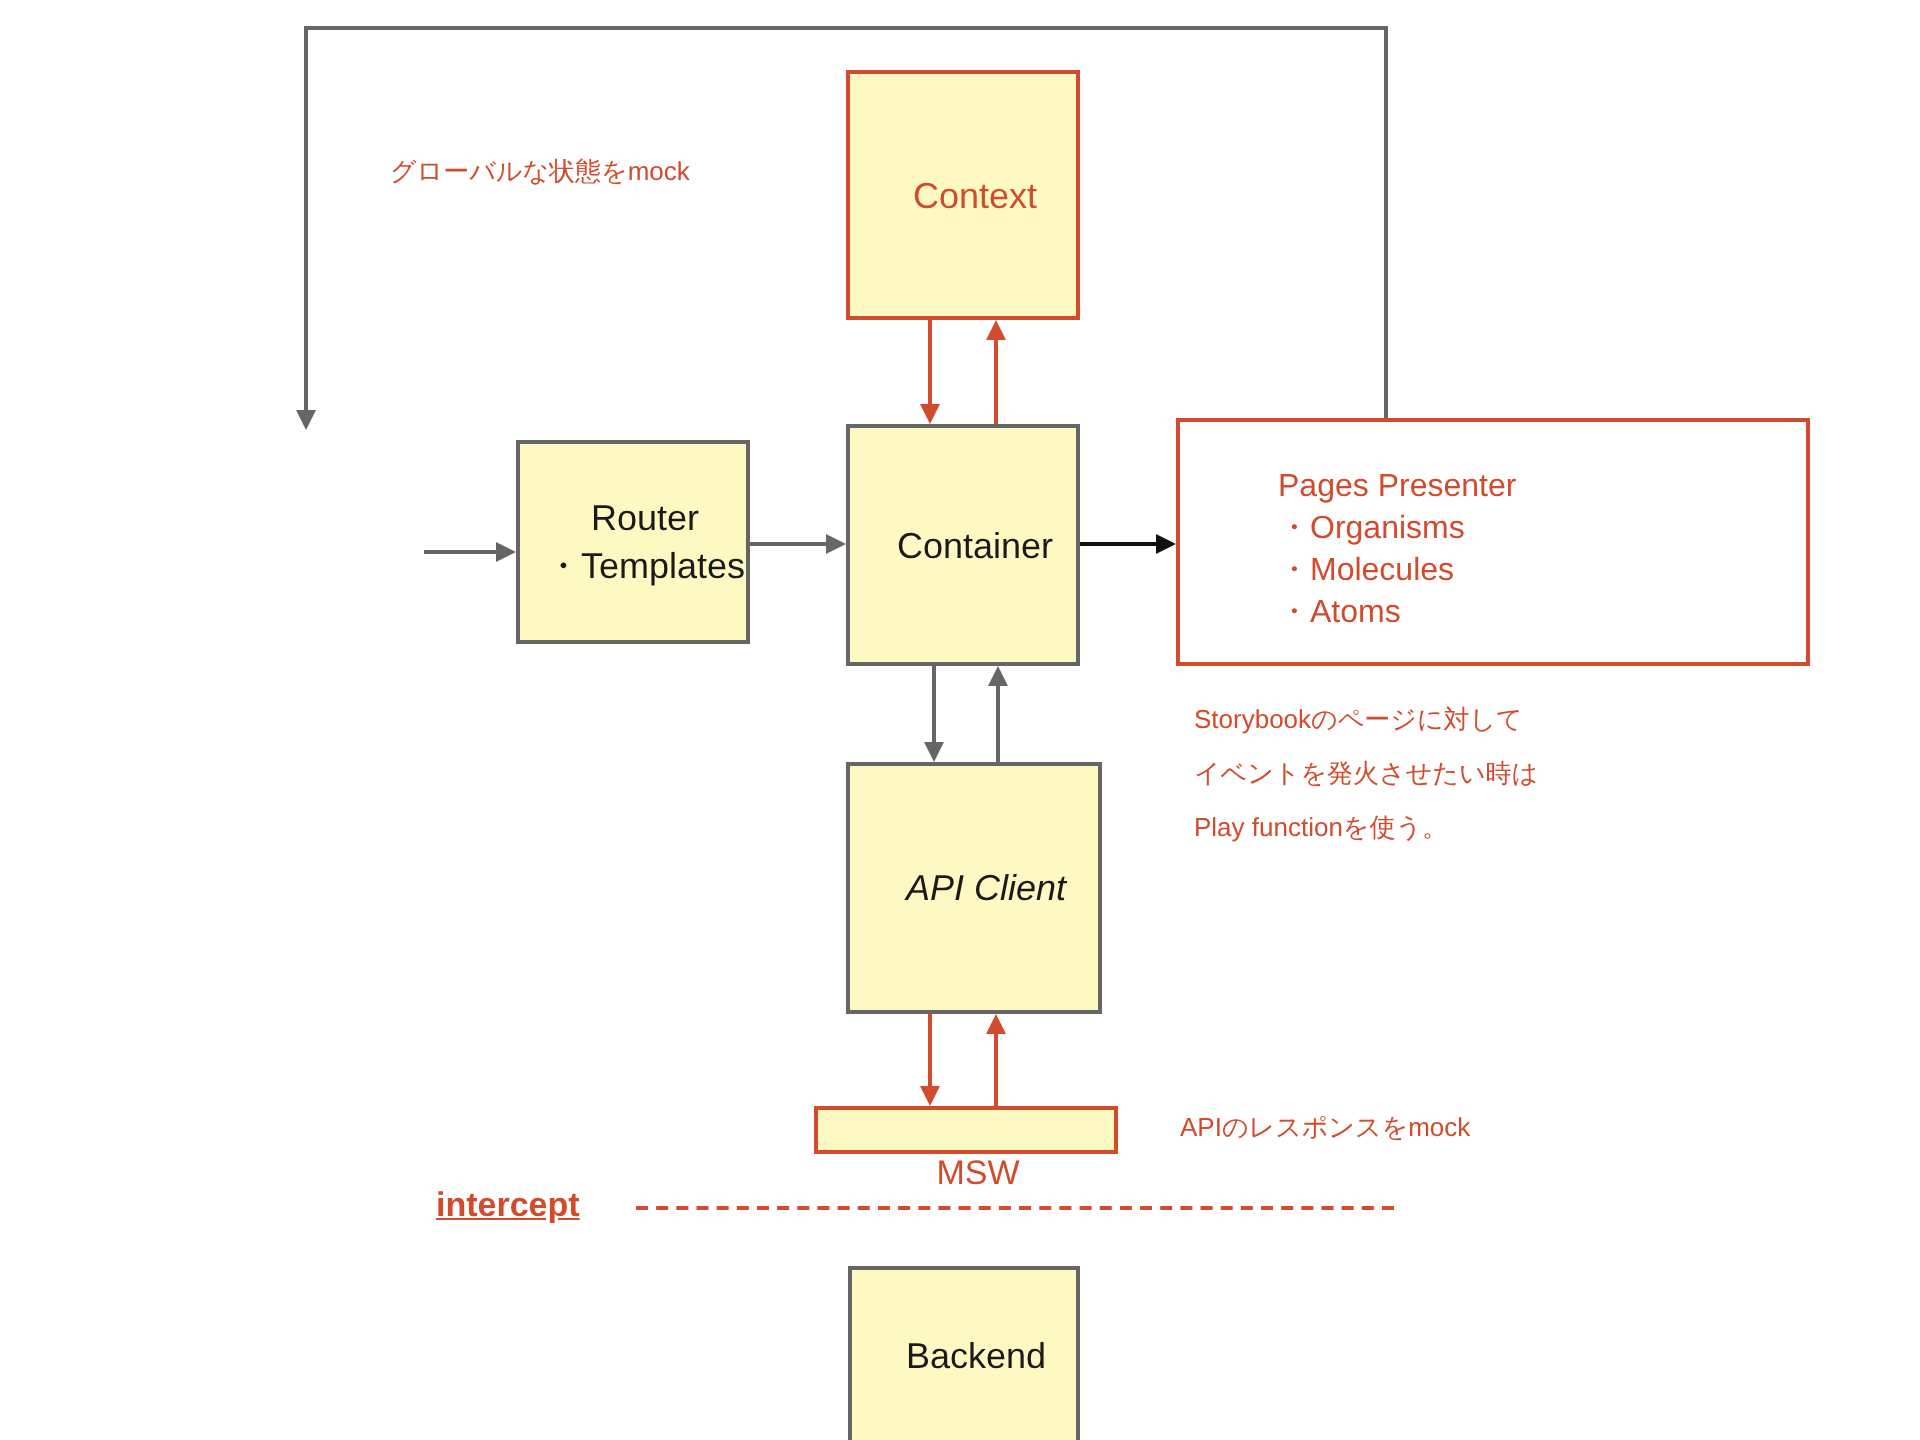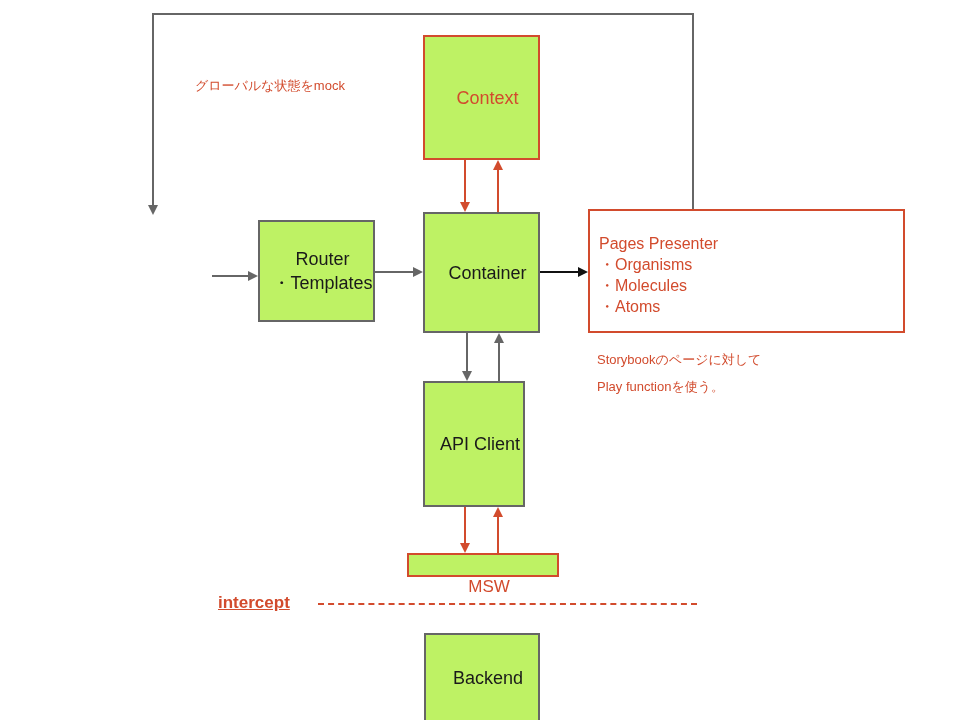--- a/index.html
+++ b/index.html
@@ -1,28 +1,28 @@
 <!DOCTYPE html>
 <html><head>
 <meta charset="utf-8">
 <style>
   html,body{margin:0;padding:0;background:#ffffff;}
   .stage{
     position:relative;width:960px;height:720px;background:#ffffff;overflow:hidden;
     font-family:"Liberation Sans","DejaVu Sans",sans-serif;
     --red:#d24b2d; --gray:#666666; --black:#111111; --text:#1a1a1a;
   }
-  .box{position:absolute;box-sizing:border-box;background:#bef264;
+  .box{position:absolute;box-sizing:border-box;background:#fef9c3;
        display:flex;align-items:center;justify-content:center;text-align:center;padding-left:12px;}
   .box.gray{border:2px solid var(--gray);color:var(--text);}
   .box.red{border:2px solid var(--red);color:var(--red);}
   .box .lbl{font-size:18px;line-height:24px;}
   .pp-box{position:absolute;box-sizing:border-box;border:2px solid var(--red);
           background:#fff;color:var(--red);padding:22px 10px 0 9px;}
-  .pp-box div{font-size:16px;line-height:21px;}
+  .pp-box div{font-size:16px;line-height:21px;margin-left:40px;}
   .line{position:absolute;background:var(--gray);}
   .line.red{background:var(--red);}
   .line.black{background:var(--black);}
   .arrow{position:absolute;width:0;height:0;}
   .arrow.right{border-top:5px solid transparent;border-bottom:5px solid transparent;border-left:10px solid var(--gray);}
   .arrow.right.black{border-left-color:var(--black);}
   .arrow.down{border-left:5px solid transparent;border-right:5px solid transparent;border-top:10px solid var(--gray);}
   .arrow.down.red{border-top-color:var(--red);}
   .arrow.up{border-left:5px solid transparent;border-right:5px solid transparent;border-bottom:10px solid var(--gray);}
   .arrow.up.red{border-bottom-color:var(--red);}
@@ -81,36 +81,38 @@
     <span class="lbl">Context</span>
   </div>
 
   <div class="pp-box" style="left:588px;top:209px;width:317px;height:124px;">
     <div>Pages Presenter</div>
     <div>・Organisms</div>
     <div>・Molecules</div>
     <div>・Atoms</div>
   </div>
 
-  <div class="box gray" style="left:423px;top:381px;width:102px;height:126px;">
+  <div class="box gray" style="left:423px;top:381px;width:128px;height:126px;font-style:italic;">
     <span class="lbl">API Client</span>
   </div>
 
   <div class="box red" style="left:407px;top:553px;width:152px;height:24px;">
     <span class="msw-lbl">MSW</span>
   </div>
 
   <div class="box gray" style="left:424px;top:633px;width:116px;height:90px;">
     <span class="lbl">Backend</span>
   </div>
 
   <div class="note" style="left:195px;top:72px;">グローバルな状態をmock</div>
 
   <div class="note" style="left:597px;top:346px;">
     <div>Storybookのページに対して</div>
+    <div>イベントを発火させたい時は</div>
     <div>Play functionを使う。</div>
   </div>
 
+  <div class="note" style="left:590px;top:550px;">APIのレスポンスをmock</div>
 
   <div class="intercept" style="left:218px;top:593px;text-decoration:underline;">intercept</div>
   <div class="dashed" style="left:318px;top:603px;width:379px;"></div>
 
 </div>
 
 </body></html>

